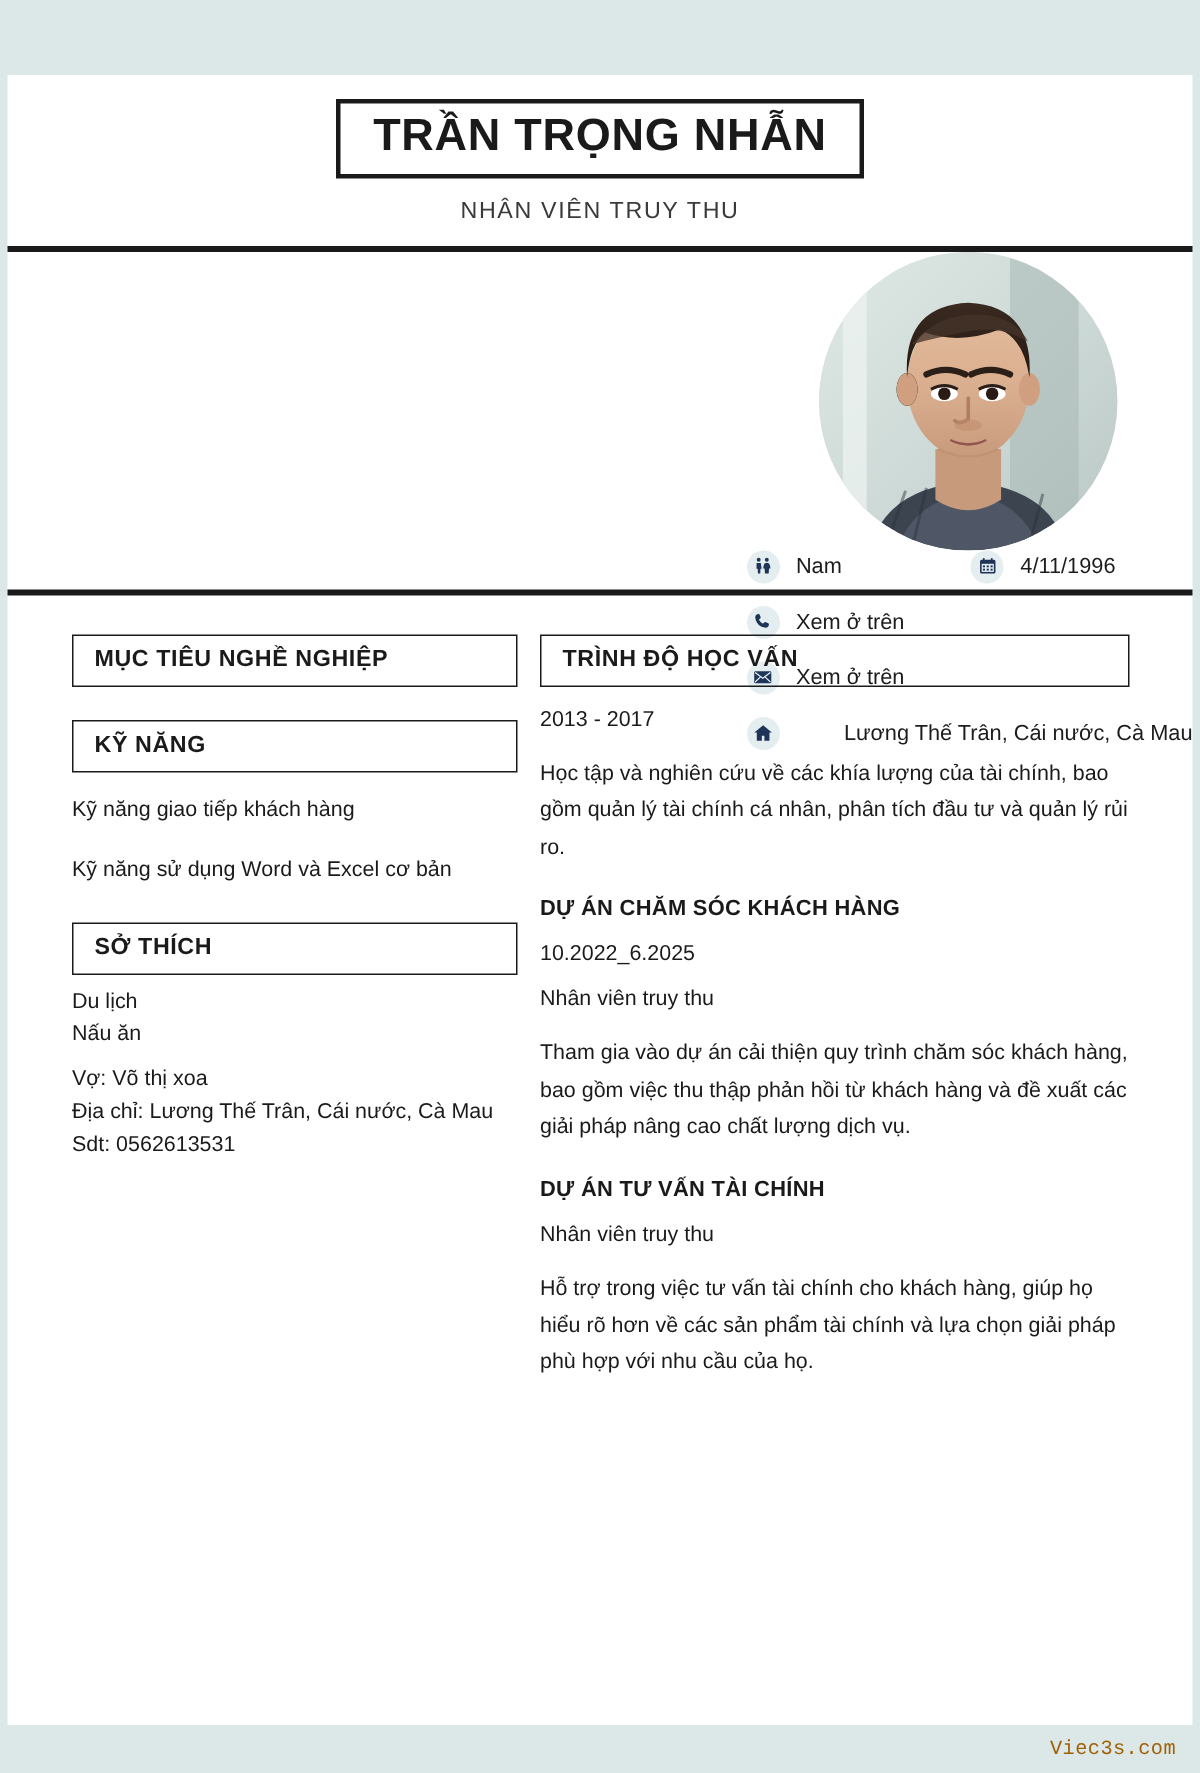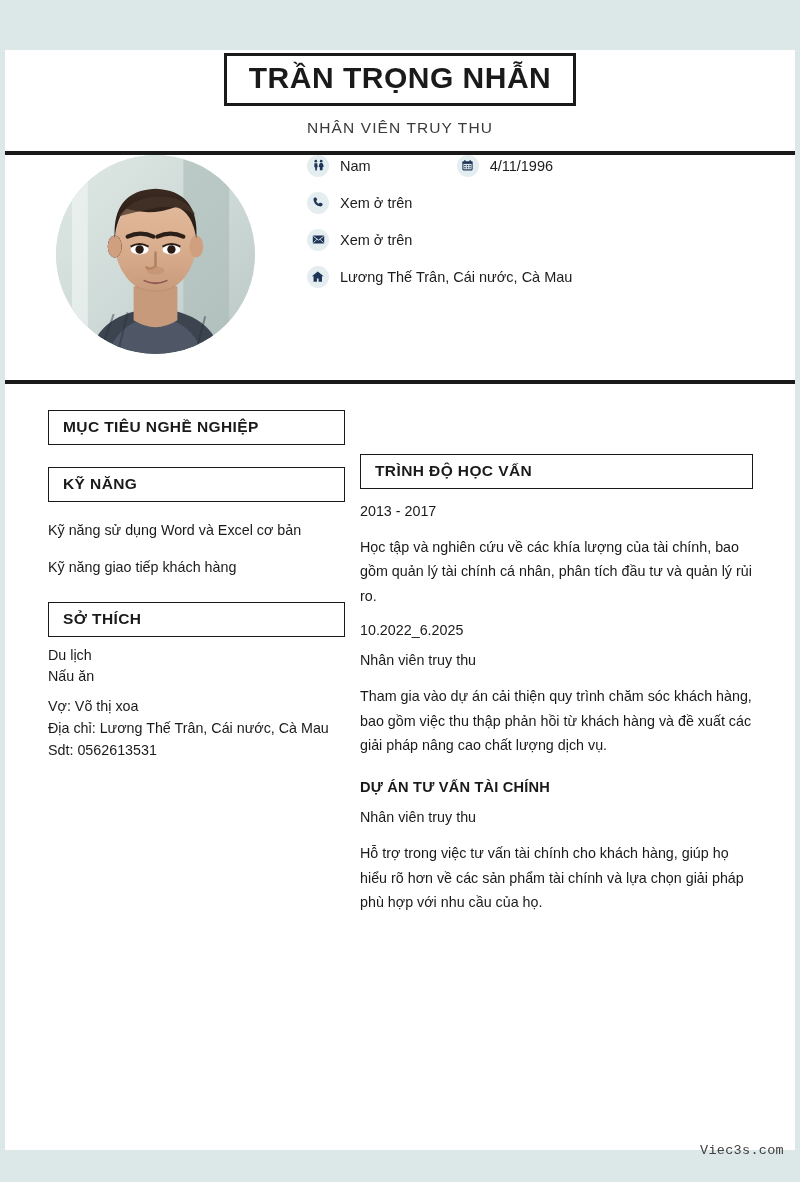--- a/index.html
+++ b/index.html
@@ -7,79 +7,79 @@
     width:800px; height:1182px; position:relative;
     background:#dce8e8;
     font-family:"Liberation Sans", sans-serif;
     color:#1a1a1a; overflow:hidden;
   }
   .page {
     position:absolute; left:5px; top:50px; width:790px; height:1100px;
     background:#ffffff;
   }
   
-  .name-wrap { text-align:center; padding-top:3px; }
+  .name-wrap { text-align:center; padding-top:16px; }
   .name-box {
     display:inline-block; border:3px solid #1a1a1a;
     padding:6px 22px 9px 22px; margin-top:0px;
   }
   .name-box .name {
     font-size:30px; font-weight:bold; letter-spacing:.5px; line-height:1.05;
   }
   .subtitle {
     text-align:center; font-size:15.5px; letter-spacing:1.1px;
     color:#3a3a3a; margin-top:13px;
   }
   .rule { height:4px; background:#1a1a1a; margin:0; }
   .rule-top { margin-top:14px; }
   
-  .identity { display:flex; align-items:flex-start; height:225px; }
+  .identity { display:flex; align-items:flex-end; height:225px;flex-direction:column; }
   .photo-col { width:300px; display:flex; justify-content:center; }
   .photo {
     width:199px; height:199px; border-radius:50%; overflow:hidden;
     position:relative; background:#cfdcd9;
   }
   .photo svg { display:block; width:100%; height:100%; }
   .contact-col { flex:1; padding-left:2px; }
   .crow { display:flex; align-items:center; margin-bottom:15px; }
-  .crow:last-child { margin-bottom:0; }
+  .crow:last-child { margin-bottom:0;gap:32px; }
   .cicon {
     width:22px; height:22px; border-radius:50%; background:#e4edf0;
     display:flex; align-items:center; justify-content:center;
     margin-right:11px; flex:none;
   }
   .cicon svg { display:block; }
   .ctext { font-size:14.5px; color:#1c1c1c; }
   .cpair { display:flex; align-items:center; }
   .cpair .c2 { margin-left:86px; display:flex; align-items:center; }
   
   .body { display:flex; padding:26px 0 0 0; }
   .col-left { width:350px; padding-left:43px; padding-right:10px; box-sizing:border-box; }
-  .col-right { width:440px; padding-left:5px; padding-right:42px; box-sizing:border-box;margin-top:44px; }
+  .col-right { width:440px; padding-left:5px; padding-right:42px; box-sizing:border-box; }
   .sec-head {
     border:1.6px solid #1a1a1a; padding:7px 0 8px 14px;
     font-size:15.5px; font-weight:bold; letter-spacing:.4px;
   }
   .sec-head.mt { margin-top:22px; }
   .para {
     font-size:14.3px; line-height:1.72; text-align:justify;
     margin:16px 0 0 0;
   }
   .para.nj { text-align:left; }
   .ptight { margin-top:13px; }
   .job-title {
     font-size:14.6px; font-weight:bold; letter-spacing:.2px; margin-top:21px;
   }
   .job-meta { font-size:14.3px; margin-top:14px; }
   .lines { font-size:14.3px; line-height:1.52; margin-top:8px; }
   
   .watermark {
-    position:absolute; right:16px; bottom:24px;
+    position:absolute; right:16px; bottom:8px;
     font-family:"Liberation Mono", monospace;
-    font-size:13.5px; color:#404040; letter-spacing:.3px;
+    font-size:13.5px; color:#a16207; letter-spacing:.3px;
   }
 </style>
 </head>
 <body>
 
 <div class="page">
 
   <div class="name-wrap">
     <div class="name-box">
       <div class="name">TRẦN TRỌNG NHẪN</div>
@@ -223,41 +223,42 @@
 
   <div class="rule"></div>
 
   <div class="body">
 
     <div class="col-left">
 
       <div class="sec-head">MỤC TIÊU NGHỀ NGHIỆP</div>
 
       <div class="sec-head mt">KỸ NĂNG</div>
+      <div class="para nj ptight">Kỹ năng giao tiếp khách hàng</div>
       <div class="para">Kỹ năng sử dụng Word và Excel cơ bản</div>
-      <div class="para nj ptight">Kỹ năng giao tiếp khách hàng</div>
 
       <div class="sec-head mt">SỞ THÍCH</div>
       <div class="lines" style="white-space:pre-line">Du lịch
 Nấu ăn</div>
 
       <div class="lines" style="white-space:pre-line">Vợ: Võ thị xoa
 Địa chỉ: Lương Thế Trân, Cái nước, Cà Mau
 Sdt: 0562613531</div>
 
     </div>
 
     <div class="col-right">
 
       <div class="sec-head">TRÌNH ĐỘ HỌC VẤN</div>
       <div class="job-meta">2013 - 2017</div>
       <div class="para nj">Học tập và nghiên cứu về các khía lượng của tài chính, bao gồm quản lý tài chính cá nhân, phân tích đầu tư và quản lý rủi ro.</div>
 
 
       <div>
+        <div class="job-title">DỰ ÁN CHĂM SÓC KHÁCH HÀNG</div>
         <div class="job-meta">10.2022_6.2025</div>
         <div class="job-meta">Nhân viên truy thu</div>
         <div class="para nj">Tham gia vào dự án cải thiện quy trình chăm sóc khách hàng, bao gồm việc thu thập phản hồi từ khách hàng và đề xuất các giải pháp nâng cao chất lượng dịch vụ.</div>
       </div>
 
       <div>
         <div class="job-title">DỰ ÁN TƯ VẤN TÀI CHÍNH</div>
         <div class="job-meta">Nhân viên truy thu</div>
         <div class="para nj">Hỗ trợ trong việc tư vấn tài chính cho khách hàng, giúp họ hiểu rõ hơn về các sản phẩm tài chính và lựa chọn giải pháp phù hợp với nhu cầu của họ.</div>
       </div>

